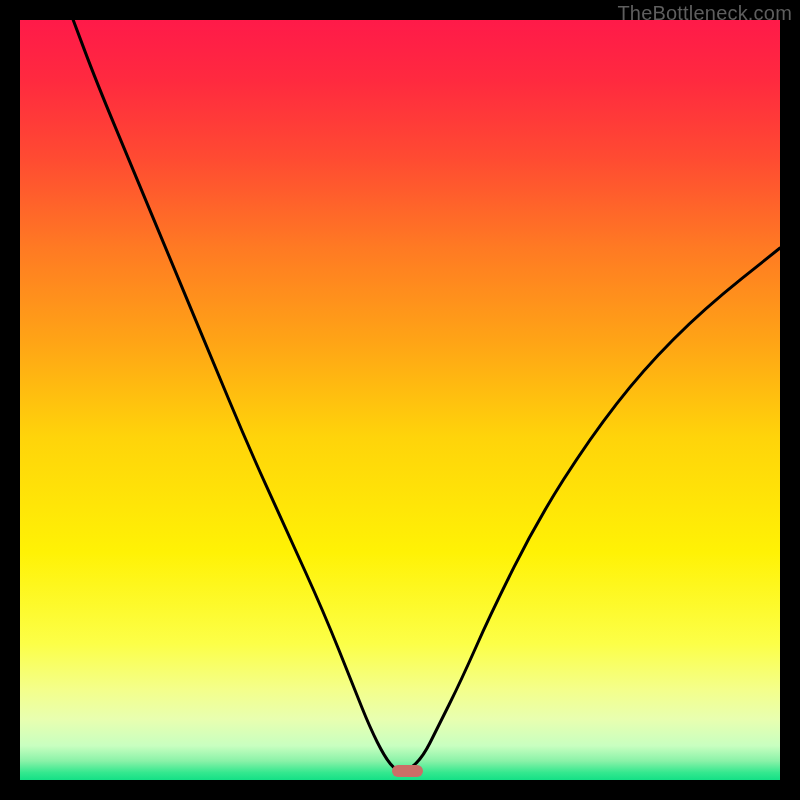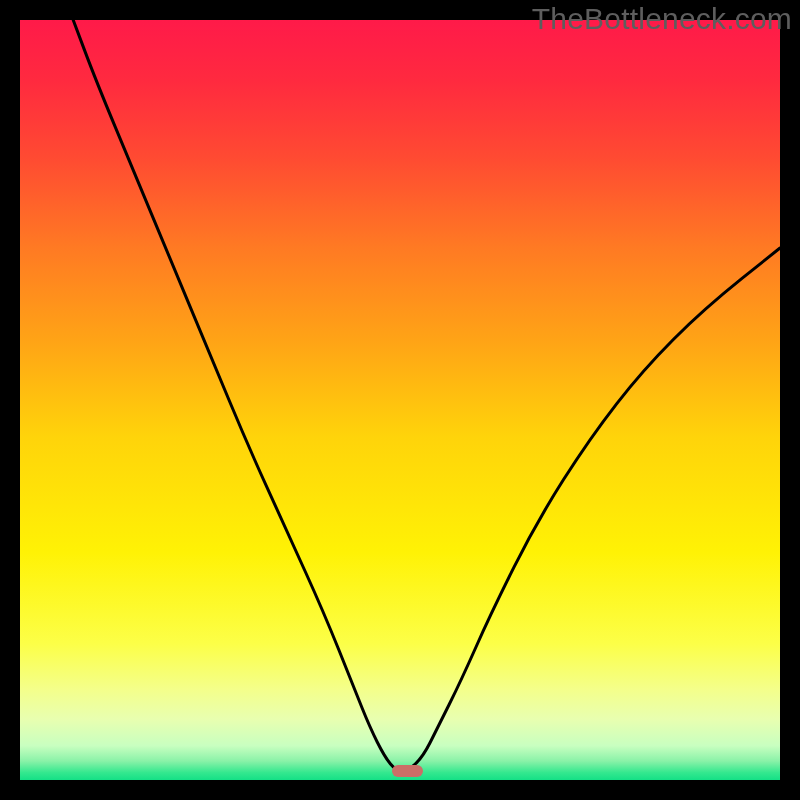--- a/index.html
+++ b/index.html
@@ -30,21 +30,21 @@
   }
   .curve {
     position: absolute;
     inset: 0;
   }
   .watermark {
     position: absolute;
     top: 2px;
     right: 8px;
     color: #5e5e5e;
-    font-size: 30px;
+    font-size: 20px;
     letter-spacing: 0.2px;
     font-family: Arial, Helvetica, sans-serif;
   }
   .marker {
     position: absolute;
     width: 30px;
     height: 12px;
     border-radius: 6px;
     background: #cb6e67;
   }

